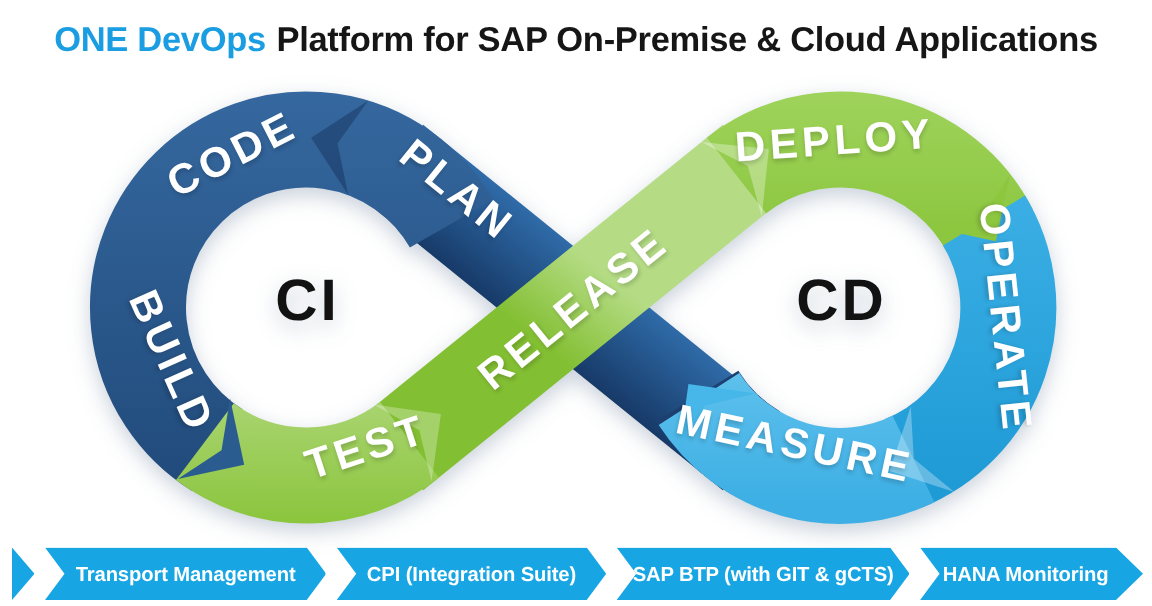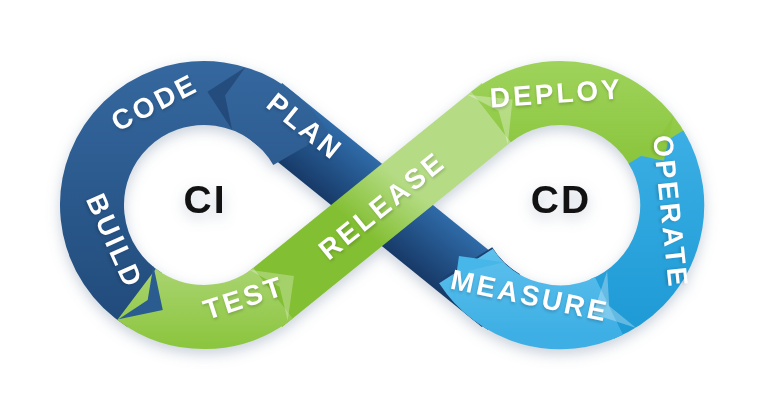--- a/index.html
+++ b/index.html
@@ -38,20 +38,23 @@
   .bseg.s1{flex:1.44;}
   .bseg.s2{flex:1.38;}
   .bseg.s3{flex:1.50;}
   .bseg.s4{flex:1.08;padding-right:8px;}
 </style>
 </head>
 <body>
 
 <div id="stage">
 
+  <div id="title">
+    <span class="hl">ONE DevOps</span><span>Platform for SAP On-Premise &amp; Cloud Applications</span>
+  </div>
 
   <svg id="loop-svg" width="768" height="404" viewBox="0 0 768 404" xmlns="http://www.w3.org/2000/svg">
     <defs>
       <linearGradient id="gNavy" gradientUnits="userSpaceOnUse" x1="402" y1="180" x2="362" y2="230">
         <stop offset="0" stop-color="#2f6ba8"></stop>
           <stop offset="1" stop-color="#173a68"></stop>
       </linearGradient>
       <linearGradient id="gDark" gradientUnits="userSpaceOnUse" x1="204" y1="60" x2="204" y2="345">
         <stop offset="0" stop-color="#35689f"></stop>
           <stop offset="1" stop-color="#1f4878"></stop>
@@ -113,14 +116,29 @@
     <text class="ribbon-label" transform="translate(247,307) rotate(-18)">TEST</text>
     <text class="ribbon-label" transform="translate(388,213) rotate(-39)">RELEASE</text>
     <text class="ribbon-label" transform="translate(557,103) rotate(-4)">DEPLOY</text>
     <text class="ribbon-label" transform="translate(661,213) rotate(84)">OPERATE</text>
     <text class="ribbon-label" transform="translate(528,305) rotate(12)">MEASURE</text>
 
     <text class="center-label" transform="translate(205,213)">CI</text>
     <text class="center-label" transform="translate(561,213)">CD</text>
   </svg>
 
+  <div id="banner">
+    <div class="bseg lead"></div>
+    <div class="bseg mid s1">
+      <span>Transport Management</span>
+    </div>
+    <div class="bseg mid s2">
+      <span>CPI (Integration Suite)</span>
+    </div>
+    <div class="bseg mid s3">
+      <span>SAP BTP (with GIT &amp; gCTS)</span>
+    </div>
+    <div class="bseg last s4">
+      <span>HANA Monitoring</span>
+    </div>
+  </div>
 
 </div>
 
 </body></html>

